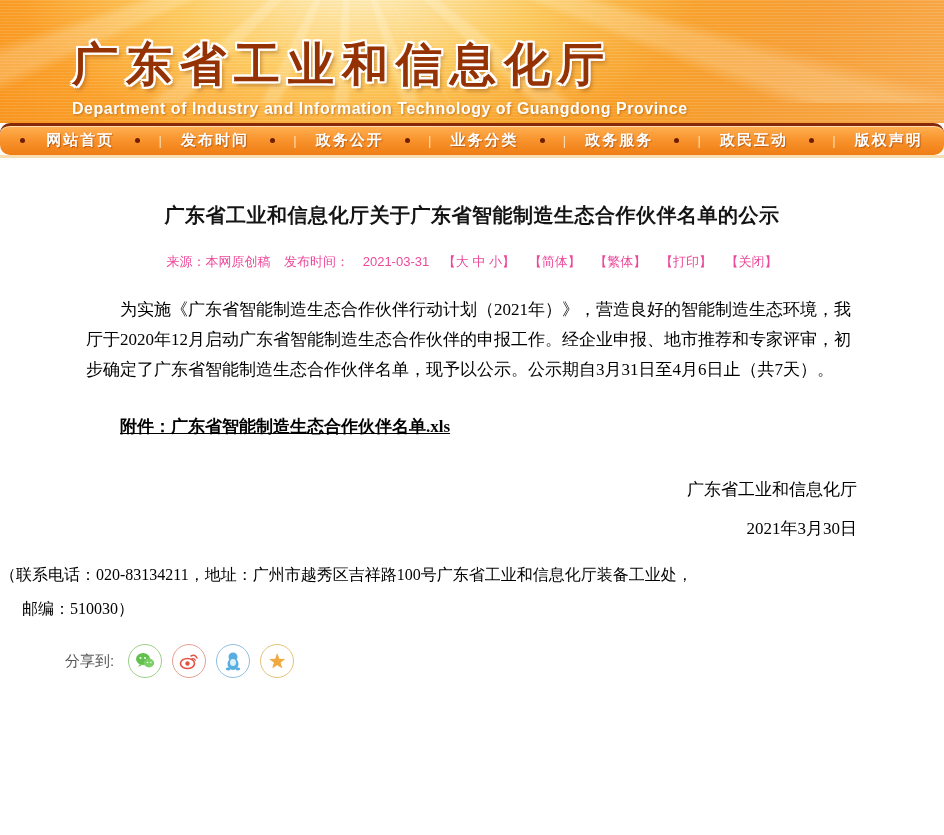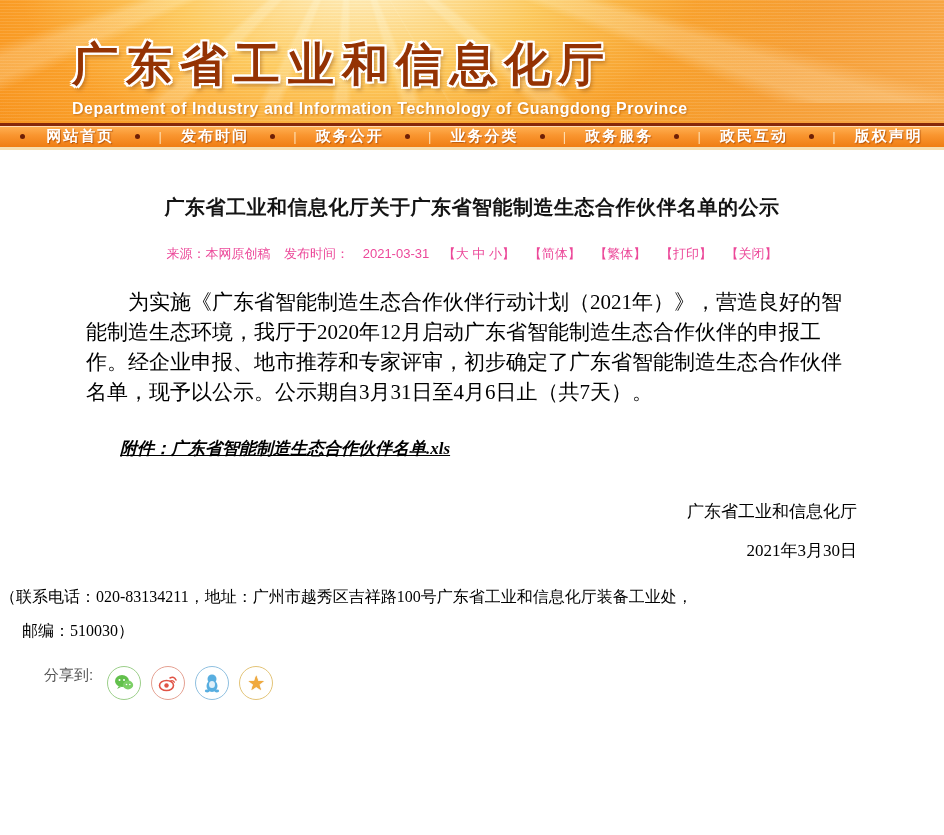--- a/index.html
+++ b/index.html
@@ -36,25 +36,25 @@
       0 -2px 0 #fff, 0 2px 0 #fff, -2px 0 0 #fff, 2px 0 0 #fff,
       3px 4px 4px rgba(120,50,0,0.45);
   }
   .banner-sub {
     margin-top: 4px; font-size: 16px; font-weight: bold; color: #ffffff;
     letter-spacing: 0.5px; text-shadow: 1px 1px 2px rgba(180,90,0,0.7);
   }
 
   
   .nav {
-    width: 944px; height: 24px;
+    width: 944px; height: 32px;
     border-top: 3px solid #86280a;
     background: linear-gradient(180deg, #ffb154 0%, #f9952f 45%, #ef7d13 100%);
     box-shadow: inset 0 1px 0 rgba(255,255,255,0.55);
-    display: flex; align-items: center; padding: 0 10px;
+    display: flex; align-items: center; padding: 0 10px; border-radius: 10px;
   }
   .nav-dot { width: 5px; height: 5px; border-radius: 50%; background: #6d1f06;
     margin: 0 10px; flex: none; }
   .nav-item {
     flex: 1 1 auto; text-align: center; color: #fff; font-size: 15px;
     font-weight: bold; letter-spacing: 2px; cursor: pointer;
     text-shadow: 1px 1px 1px rgba(150,60,0,0.6); white-space: nowrap;
   }
   .nav-sep { color: rgba(255,235,200,0.85); font-size: 13px; margin: 0 8px; flex: none; }
   .nav-rule { width: 944px; height: 3px; background: #f6debl; background: #f6deb0; }
@@ -66,40 +66,40 @@
     margin: 44px 80px 0 80px; text-align: center; font-size: 20px;
     font-weight: bold; color: #141414; letter-spacing: 0.5px;
     font-family: "Liberation Sans", sans-serif;
   }
   .meta {
     margin-top: 24px; text-align: center; font-size: 13px; color: #ec4899;
   }
   .meta span { margin: 0 5px; }
   .meta .ctl { cursor: pointer; }
   .body-text {
-    margin-top: 24px; padding: 0 86px; font-size: 21px; line-height: 30px;
+    margin-top: 24px; padding: 0 86px; font-size: 17px; line-height: 30px;
     color: #000; font-family: "Liberation Serif", serif;
   }
   .body-text p { text-indent: 2em; margin-bottom: 14px; }
   .attachment-row { margin-top: 30px; padding: 0 86px;
     font-family: "Liberation Serif", serif; }
   .attachment {
     display: inline-block; margin-left: 2em; font-size: 17px; font-weight: bold;
-    color: #000; text-decoration: underline; cursor: pointer; font-style: italic;
+    color: #000; text-decoration: underline; cursor: pointer;
   }
   .sig-block { margin-top: 40px; padding: 0 87px; text-align: right;
     font-size: 17px; font-family: "Liberation Serif", serif; }
   .sig-date { margin-top: 16px; text-align: right; }
   .contact { margin-top: 18px; font-size: 16px;
     line-height: 34px; font-family: "Liberation Serif", serif; }
   .contact-line2 { padding-left: 22px; }
 
   
-  .share-row { margin-top: 18px; padding-left: 44px; display: flex;
-    }
+  .share-row { margin-top: 18px; padding-left: 65px; display: flex;
+    align-items: center; }
   .share-label { font-size: 15px; color: #555; margin-right: 14px; }
   .share-icon { width: 34px; height: 34px; border-radius: 50%; margin-right: 10px;
     display: flex; align-items: center; justify-content: center; cursor: pointer;
     background: #fff; }
   .share-icon svg { display: block; }
   .ic-wechat { border: 1px solid #9ccf8a; }
   .ic-weibo  { border: 1px solid #e5a192; }
   .ic-qq     { border: 1px solid #8fc0e0; }
   .ic-qzone  { border: 1px solid #e3c478; }
   .ic-qzone .star { font-size: 20px; color: #f0a93e; line-height: 1;

